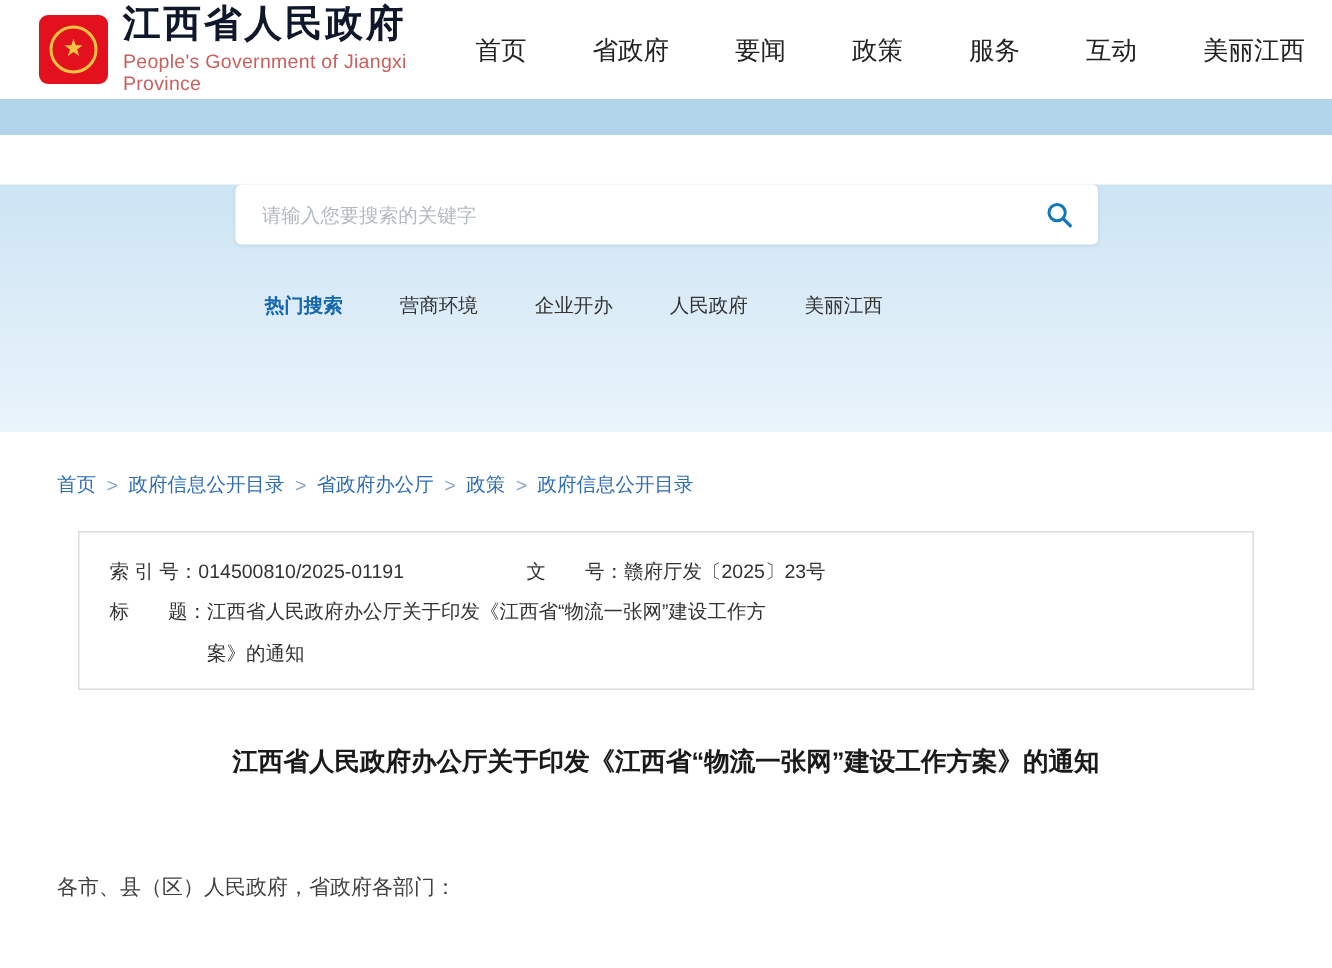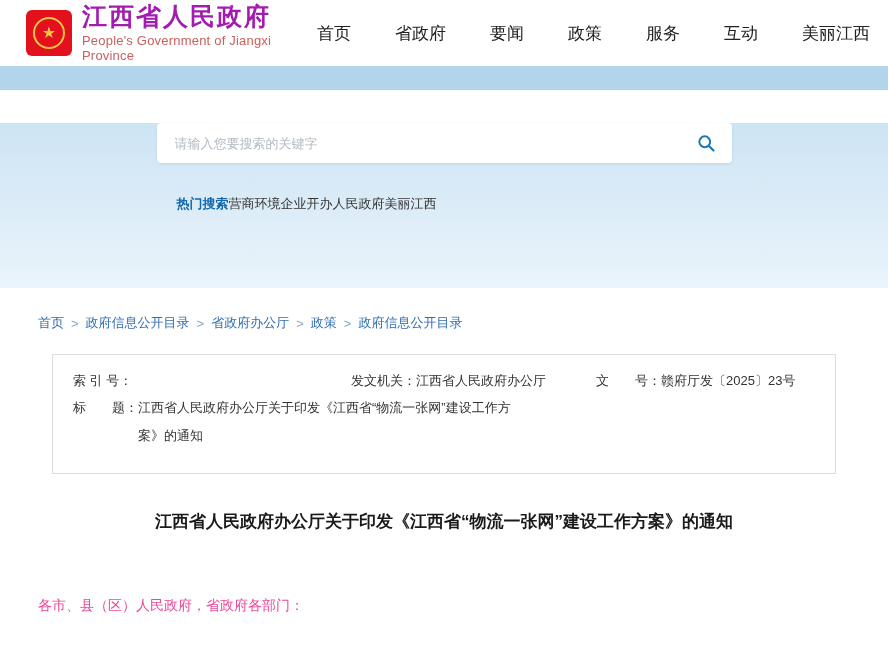--- a/index.html
+++ b/index.html
@@ -4,53 +4,53 @@
 <style>
   * { box-sizing: border-box; margin: 0; padding: 0; }
   html, body { width: 888px; height: 645px; overflow: hidden; }
   body { font-family: "Liberation Sans", "DejaVu Sans", sans-serif; background: #fff; color: #333; }
 
   
   .header { height: 66px; background: #fff; display: flex; align-items: center; padding: 0 14px 0 26px; }
   .logo-box { width: 46px; height: 46px; background: #e3101e; border-radius: 6px; display: flex; align-items: center; justify-content: center; flex-shrink: 0; }
   .emblem { width: 32px; height: 32px; border: 2px solid #f6c343; border-radius: 50%; display: flex; align-items: center; justify-content: center; color: #f6c343; font-size: 16px; line-height: 1; }
   .brand { margin-left: 10px; }
-  .brand-title { color: #a21caf; font-size: 25px; font-weight: bold; letter-spacing: 2px; line-height: 1.1; }
+  .brand-title { color: #0f172a; font-size: 25px; font-weight: bold; letter-spacing: 2px; line-height: 1.1; }
   .brand-sub { color: #c9605e; font-size: 13px; margin-top: 2px; letter-spacing: 0.2px; }
   .nav { margin-left: auto; display: flex; align-items: center; gap: 44px; padding-right: 4px; }
   .nav-item { font-size: 17px; color: #222; text-decoration: none; cursor: pointer; white-space: nowrap; }
 
   
   .band { height: 24px; background: #b3d5ec; }
   .hero { height: 165px; background: linear-gradient(#cde4f4, #eaf4fb); }
   .hero-inner { width: 575px; margin: 0 auto; }
   .search-box { position: relative; margin-top: 33px; height: 40px; background: #fff; border-radius: 4px; box-shadow: 0 1px 3px rgba(60,100,140,0.12); }
   .search-input { width: 100%; height: 100%; border: none; outline: none; background: transparent; padding: 0 40px 0 18px; font-size: 13px; color: #333; font-family: "Liberation Sans", sans-serif; }
   .search-input::placeholder { color: #b2bac2; }
   .search-icon { position: absolute; right: 16px; top: 10px; width: 20px; height: 20px; cursor: pointer; }
-  .hot-row { display: flex; align-items: center; margin-top: 32px; padding-left: 20px; font-size: 13px; }
+  .hot-row { display: flex; align-items: center; gap: 38px; margin-top: 32px; padding-left: 20px; font-size: 13px; }
   .hot-label { color: #1467ad; font-weight: bold; cursor: pointer; }
   .hot-item { color: #333; cursor: pointer; }
 
   
   .content { background: #fff; padding: 0 38px; }
   .breadcrumb { padding-top: 26px; font-size: 13px; display: flex; align-items: center; gap: 7px; flex-wrap: wrap; }
   .crumb { color: #2f6db3; cursor: pointer; }
   .crumb-sep { color: #8aa6c2; }
 
-  .meta-box { margin: 22px 14px 0 14px; border: 1px solid #ddd; padding: 12px 20px 24px 20px; font-size: 13px; }
+  .meta-box { margin: 22px 14px 0 14px; border: 1px solid #ddd; padding: 12px 20px 10px 20px; font-size: 13px; }
   .meta-grid { display: grid; grid-template-columns: 278px 245px 1fr; }
   .meta-grid-3 { display: grid; grid-template-columns: 523px 1fr; }
   .meta-cell { display: flex; line-height: 2.1; align-items: flex-start; }
   .meta-label { flex-shrink: 0; color: #333; white-space: pre; }
   .meta-value { color: #333; }
   .meta-title-value { max-width: 395px; }
 
   .article-title { margin-top: 36px; text-align: center; font-size: 17px; font-weight: bold; color: #1a1a1a; }
-  .salutation { margin-top: 64px; font-size: 14px; color: #ec4899; }
+  .salutation { margin-top: 64px; font-size: 14px; color: #404040; }
 </style>
 </head>
 <body>
 
 <div class="header">
   <div class="logo-box">
     <div class="emblem">★</div>
   </div>
   <div class="brand">
     <div class="brand-title">江西省人民政府</div>
@@ -98,24 +98,21 @@
     <span class="crumb-sep">&gt;</span>
     <a class="crumb">政策</a>
     <span class="crumb-sep">&gt;</span>
     <a class="crumb">政府信息公开目录</a>
   </div>
 
   <div class="meta-box">
     <div class="meta-grid">
       <div class="meta-cell">
         <span class="meta-label">索 引 号：</span>
-      </div>
-      <div class="meta-cell">
-        <span class="meta-label">发文机关：</span>
-        <span class="meta-value">江西省人民政府办公厅</span>
+        <span class="meta-value">014500810/2025-01191</span>
       </div>
       <div class="meta-cell">
         <span class="meta-label">文　　号：</span>
         <span class="meta-value">赣府厅发〔2025〕23号</span>
       </div>
     </div>
     <div class="meta-grid-3">
       <div class="meta-cell">
         <span class="meta-label">标　　题：</span>
         <span class="meta-value meta-title-value">江西省人民政府办公厅关于印发《江西省“物流一张网”建设工作方案》的通知</span>

